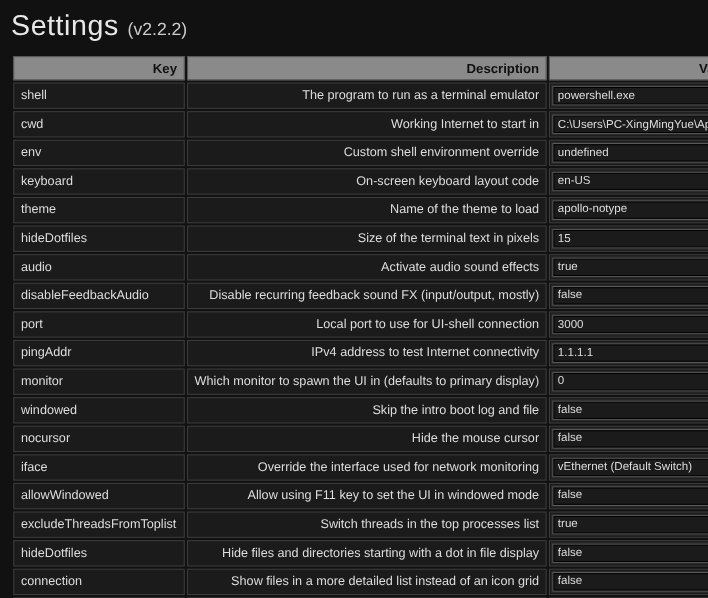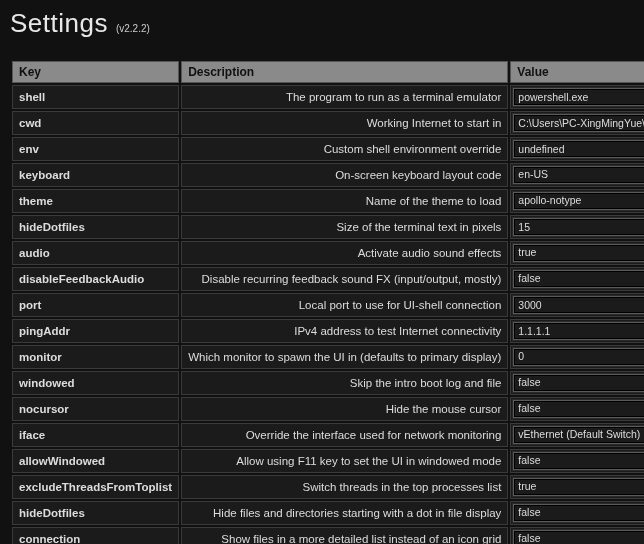--- a/index.html
+++ b/index.html
@@ -8,57 +8,57 @@
     background: #111;
     color: #ddd;
     font-family: "Arial Narrow", Arial, sans-serif;
     font-stretch: condensed;
     padding: 8px 10px;
   }
   .title-row {
     display: flex;
     align-items: baseline;
     gap: 8px;
-    margin-bottom: 20px;
+    margin-bottom: 10px;
   }
   .title {
     font-size: 26px;
     font-weight: 400;
     color: #e8e8e8;
     letter-spacing: 0.5px;
   }
   .version {
-    font-size: 10px;
+    font-size: 16px;
     color: #ccc;
   }
   table {
     width: 100%;
     border-collapse: separate;
     border-spacing: 2px;
     table-layout: auto;
   }
   th {
     background: #8a8a8a;
     color: #111;
     font-weight: 700;
     font-size: 12px;
     padding: 3px 6px;
-    text-align: left;
+    text-align: right;
     border: 1px solid #555;
   }
   td {
     background: #1b1b1b;
     border: 1px solid #3a3a3a;
     padding: 3px 6px;
     font-size: 11.5px;
     color: #ddd;
     vertical-align: middle;
     white-space: nowrap;
   }
-  td.key { font-weight: 700; width: 1%; white-space: nowrap; }
+  td.key { font-weight: 400; width: 1%; white-space: nowrap; }
   td.desc { color: #ddd; text-align: right; }
   td.val { width: 138px; padding: 2px; }
   .input {
     width: 100%;
     background: #1b1b1b;
     color: #ddd;
     border: 1px solid #5a5a5a;
     outline: 1px solid #2a2a2a;
     padding: 2px 4px;
     font-family: inherit;

